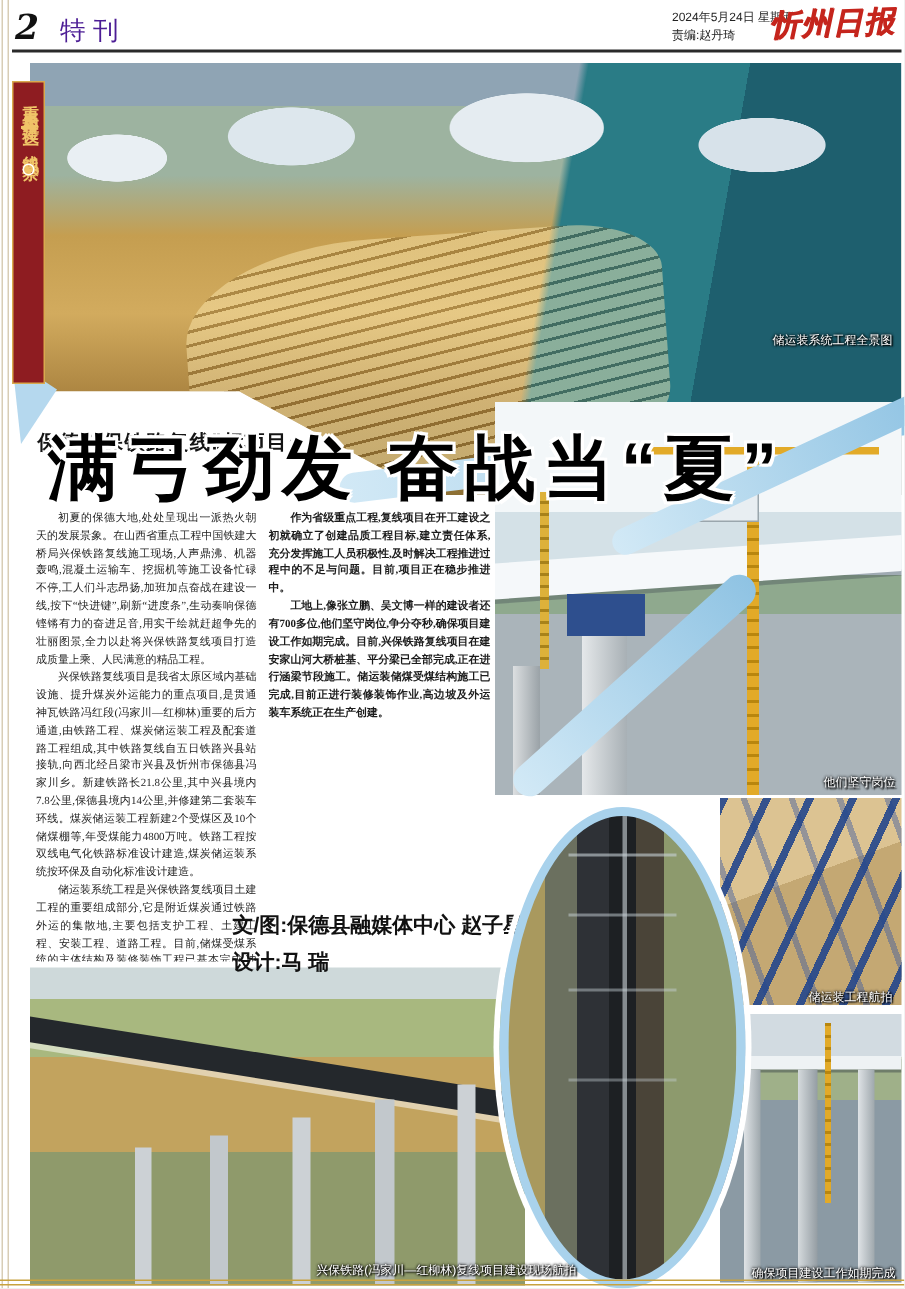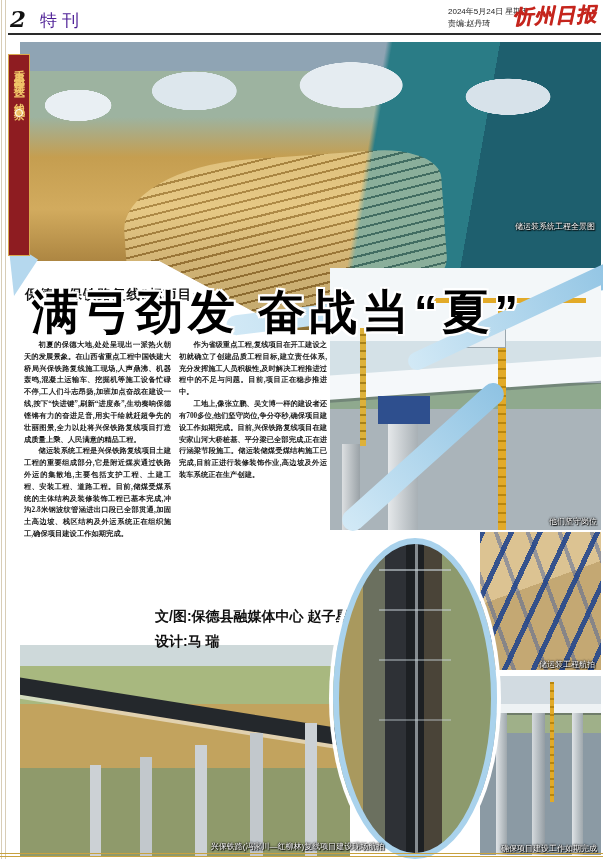--- a/index.html
+++ b/index.html
@@ -114,21 +114,21 @@
   .kicker { position:absolute; left:25px; top:261px; z-index:4; font-size:13.5px; font-weight:bold;
     color:#141414; letter-spacing:1px; text-shadow:0 0 3px #fff;margin-top:25px; }
   .main-title { position:absolute; left:32px; top:281px; z-index:4; font-size:47px; font-weight:900;
     letter-spacing:5px; color:#000; white-space:nowrap; font-family:"Liberation Sans",sans-serif;
     text-shadow:-2px 0 #fff,2px 0 #fff,0 -2px #fff,0 2px #fff,-2px -2px #fff,2px 2px #fff,-2px 2px #fff,2px -2px #fff; }
 
   
   .col { position:absolute; font-size:7.3px; line-height:1.62; text-align:justify;
     color:#1c1c1c; overflow:hidden; z-index:2; }
   .col p { text-indent:2em; }
-  .col1 { left:24px; top:339px; width:147px; height:302px;font-weight:bold; }
+  .col1 { left:24px; top:339px; width:147px; height:302px; }
   .col2 { left:179px; top:339px; width:148px; height:266px;font-weight:bold; }
 
   .credits { position:absolute; left:155px; top:608px; z-index:2;
     font-family:Liberation Sans, sans-serif; font-weight:bold; font-size:14px; color:#111; white-space:nowrap; }
   .credits .line2 { margin-top:7px; }
 
   
   .cap-aerial   { right:8px;  top:221px; }
   .cap-crane    { right:6px;  top:516px; }
   .cap-conveyor { right:8px;  top:659px; }
@@ -167,20 +167,21 @@
 
   <div class="swoosh swoosh-a"></div>
   <div class="swoosh swoosh-c"></div>
   <div class="swoosh swoosh-d"></div>
 
   <div class="kicker">保德兴保铁路复线Ⅱ标项目:</div>
   <div class="main-title">满弓劲发 奋战当“夏”</div>
 
   <div class="col col1">
     <p>初夏的保德大地,处处呈现出一派热火朝天的发展景象。在山西省重点工程中国铁建大桥局兴保铁路复线施工现场,人声鼎沸、机器轰鸣,混凝土运输车、挖掘机等施工设备忙碌不停,工人们斗志昂扬,加班加点奋战在建设一线,按下“快进键”,刷新“进度条”,生动奏响保德铿锵有力的奋进足音,用实干绘就赶超争先的壮丽图景,全力以赴将兴保铁路复线项目打造成质量上乘、人民满意的精品工程。</p>
+    <p>兴保铁路复线项目是我省太原区域内基础设施、提升煤炭外运能力的重点项目,是贯通神瓦铁路冯红段(冯家川—红柳林)重要的后方通道,由铁路工程、煤炭储运装工程及配套道路工程组成,其中铁路复线自五日铁路兴县站接轨,向西北经吕梁市兴县及忻州市保德县冯家川乡。新建铁路长21.8公里,其中兴县境内7.8公里,保德县境内14公里,并修建第二套装车环线。煤炭储运装工程新建2个受煤区及10个储煤棚等,年受煤能力4800万吨。铁路工程按双线电气化铁路标准设计建造,煤炭储运装系统按环保及自动化标准设计建造。</p>
     <p>储运装系统工程是兴保铁路复线项目土建工程的重要组成部分,它是附近煤炭通过铁路外运的集散地,主要包括支护工程、土建工程、安装工程、道路工程。目前,储煤受煤系统的主体结构及装修装饰工程已基本完成,冲沟2.8米钢波纹管涵进出口段已全部贯通,加固土高边坡、栈区结构及外运系统正在组织施工,确保项目建设工作如期完成。</p>
 
   </div>
   <div class="col col2">
     <p>作为省级重点工程,复线项目在开工建设之初就确立了创建品质工程目标,建立责任体系,充分发挥施工人员积极性,及时解决工程推进过程中的不足与问题。目前,项目正在稳步推进中。</p>
     <p>工地上,像张立鹏、吴文博一样的建设者还有700多位,他们坚守岗位,争分夺秒,确保项目建设工作如期完成。目前,兴保铁路复线项目在建安家山河大桥桩基、平分梁已全部完成,正在进行涵梁节段施工。储运装储煤受煤结构施工已完成,目前正进行装修装饰作业,高边坡及外运装车系统正在生产创建。</p>
 
   </div>
 
   <div class="credits">

